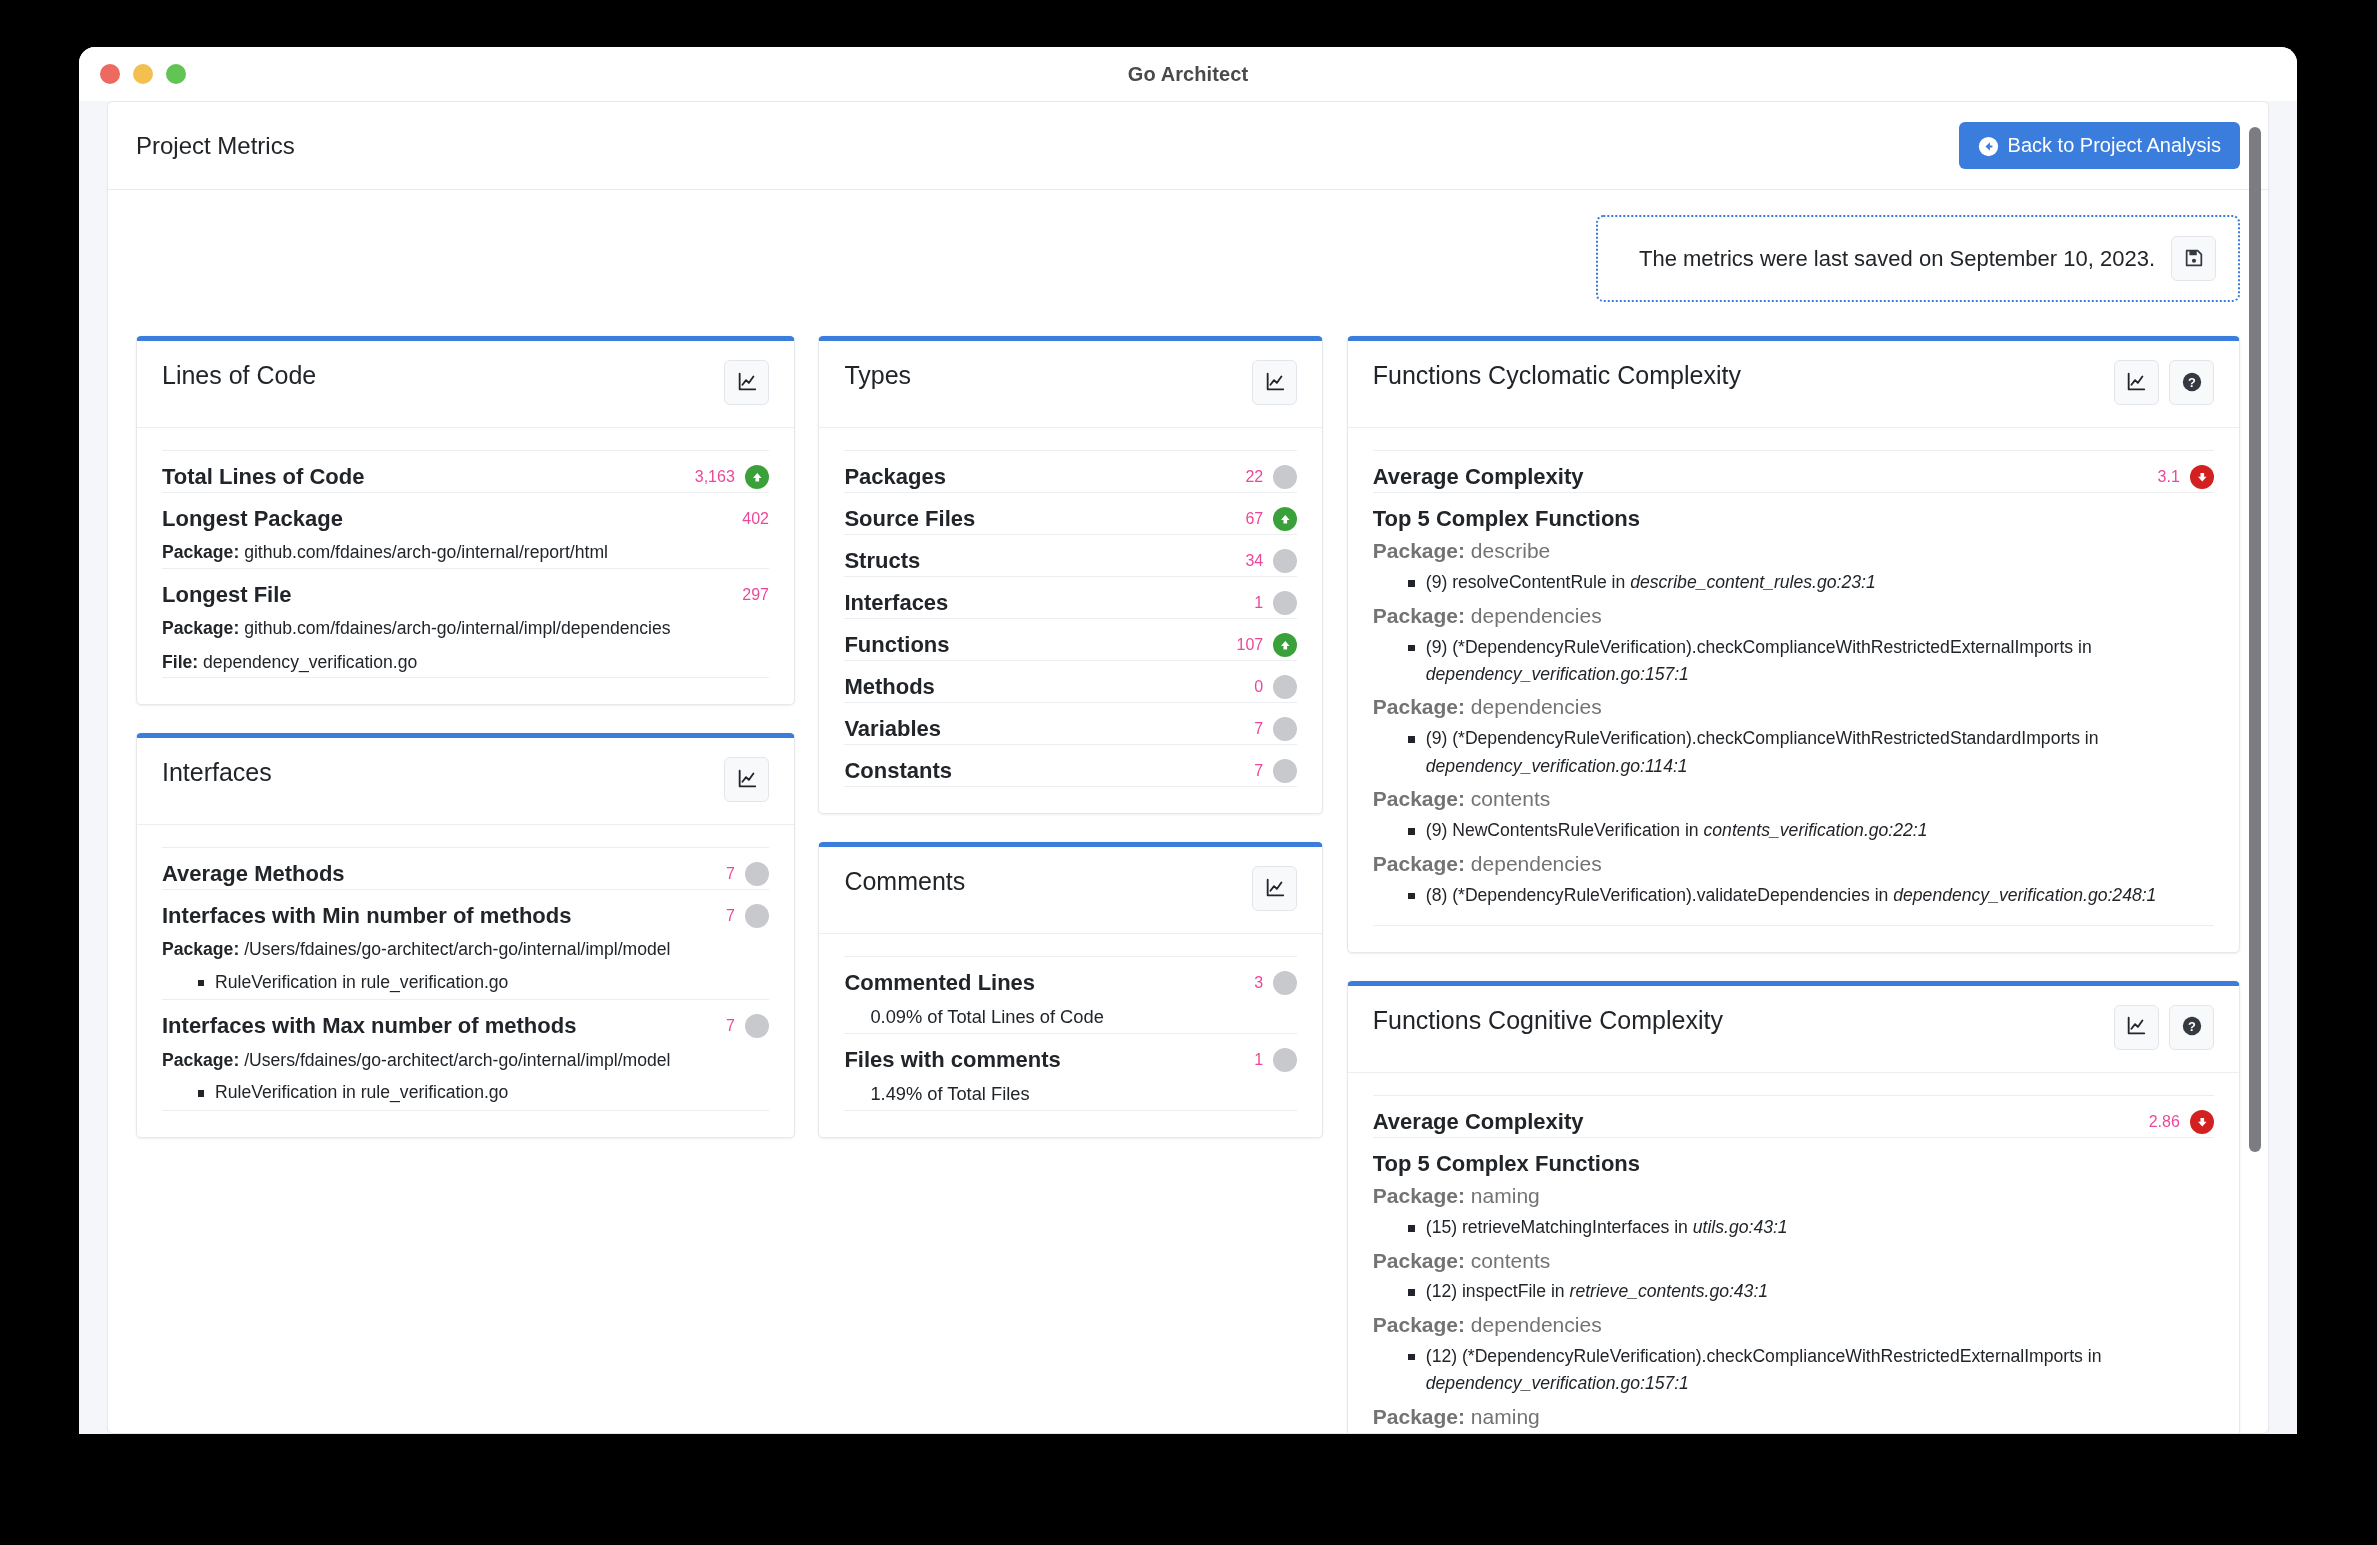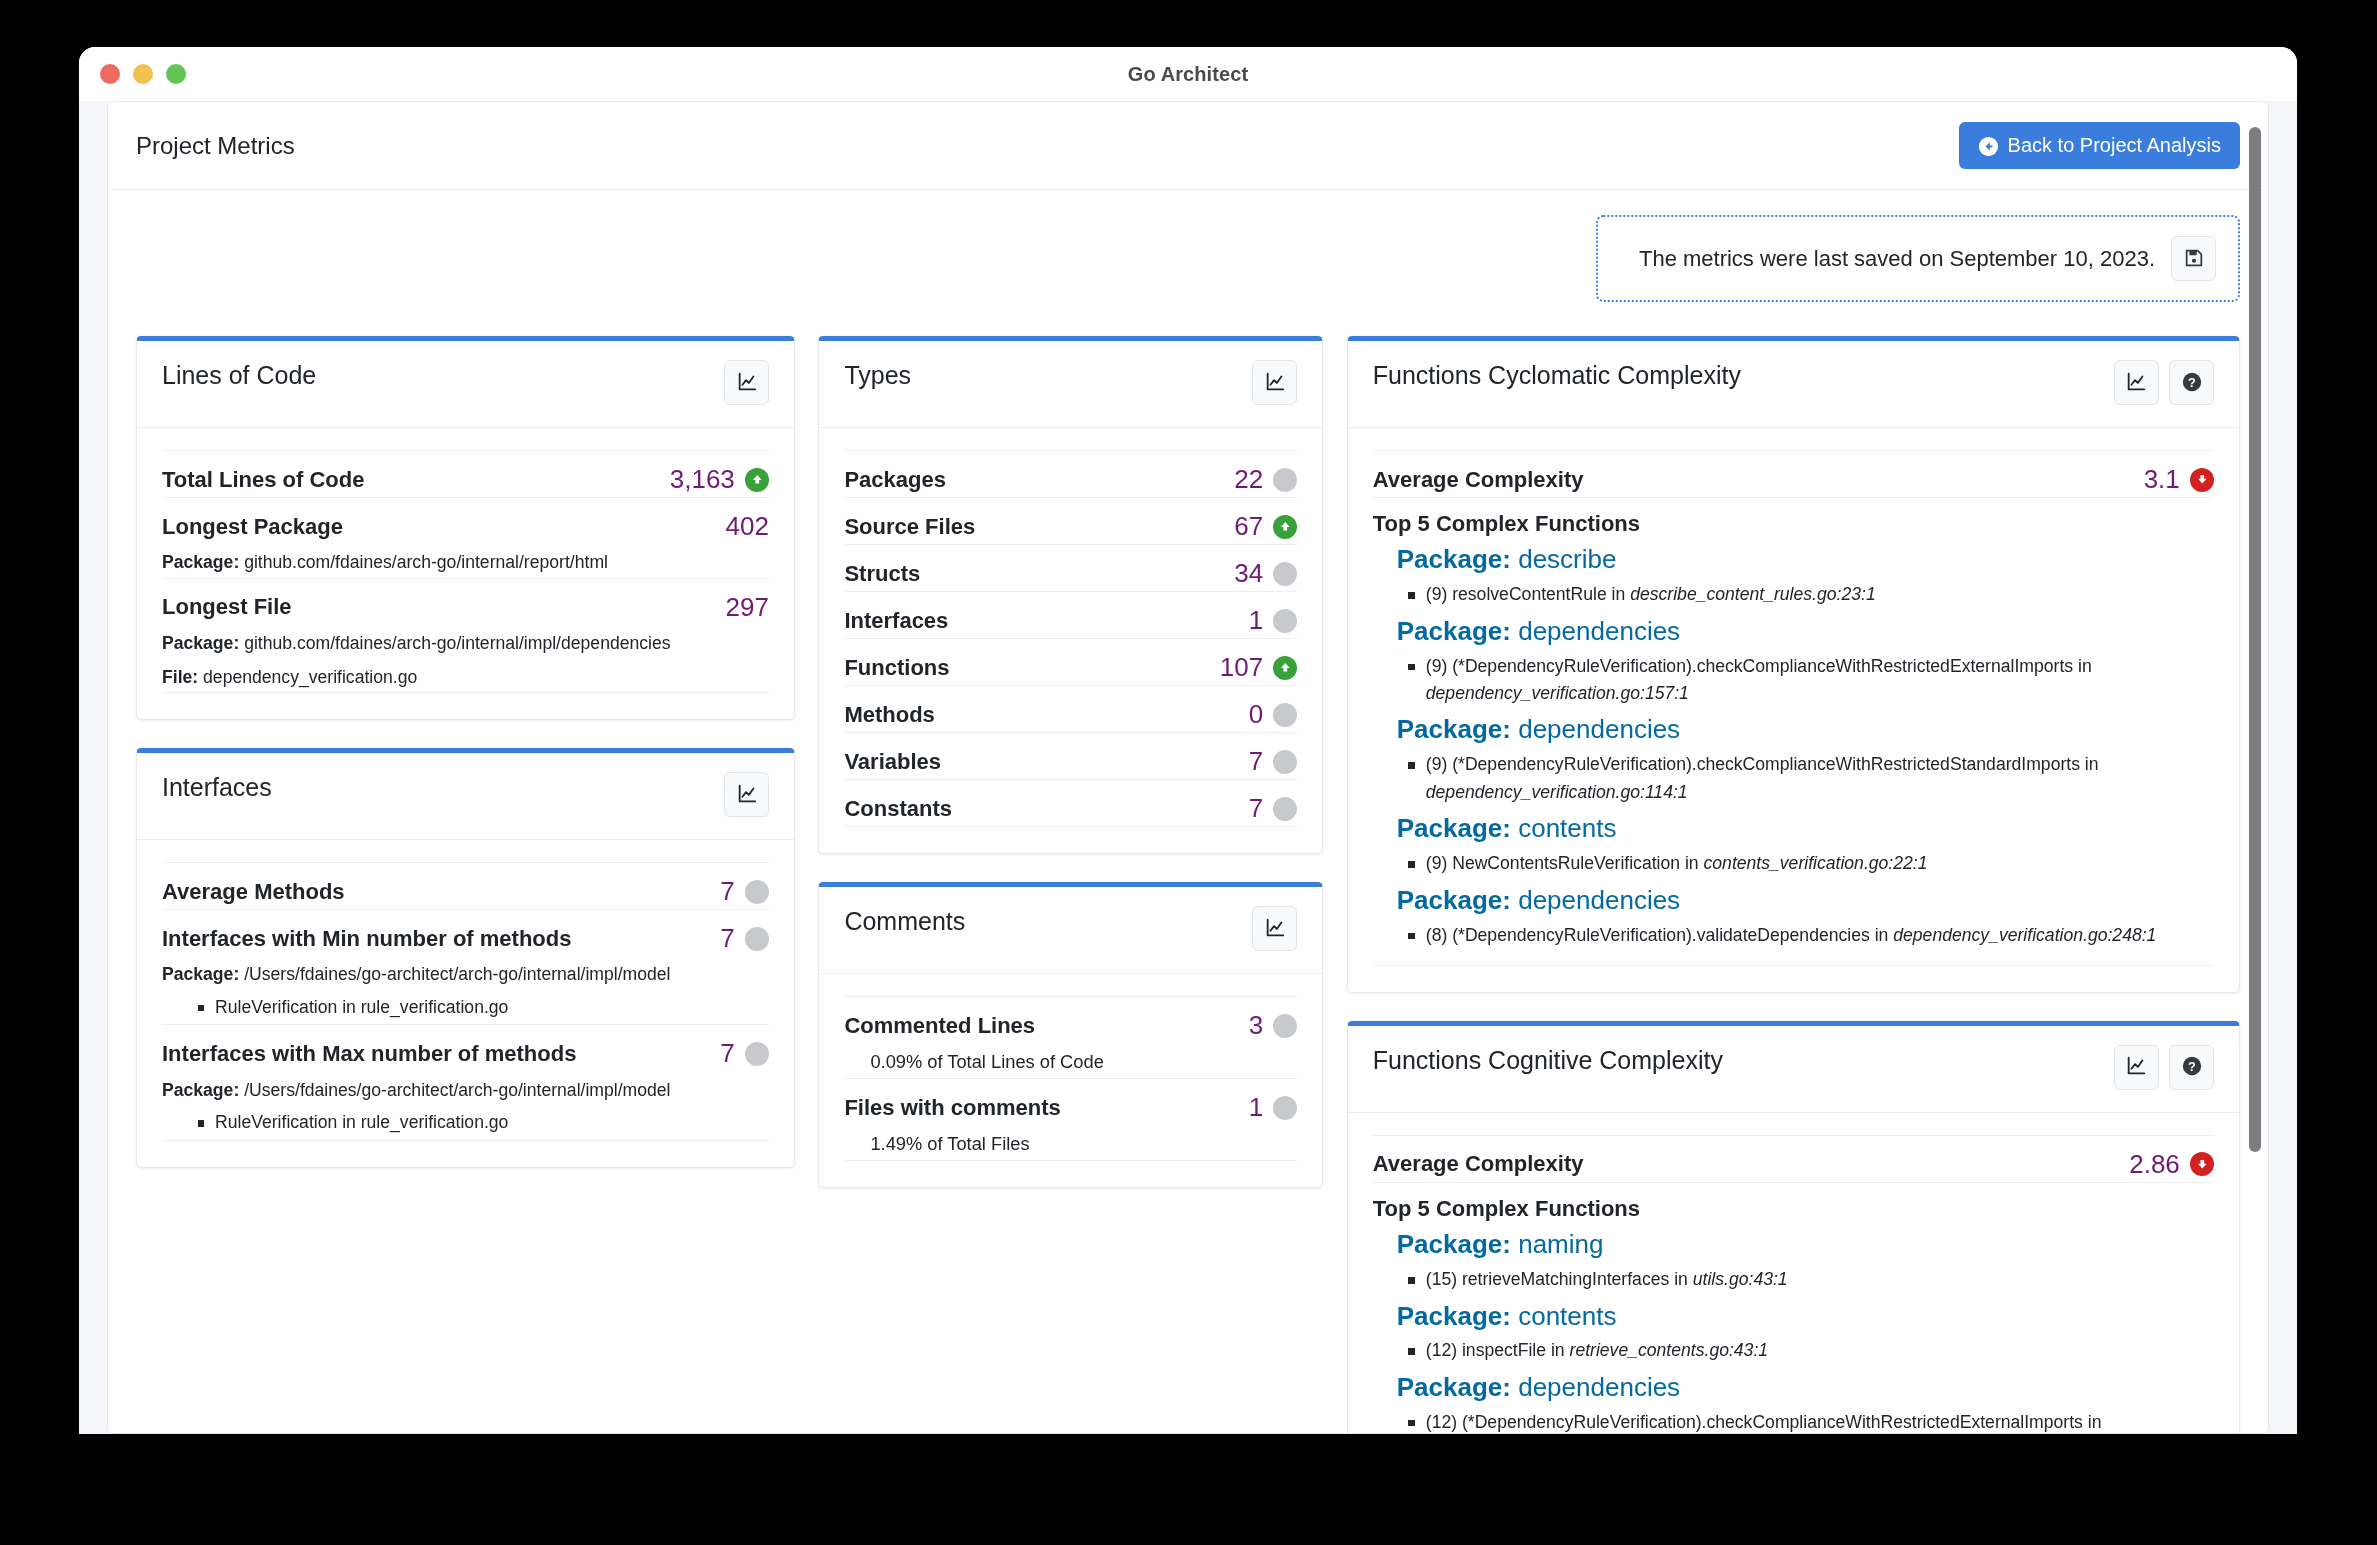--- a/index.html
+++ b/index.html
@@ -151,21 +151,21 @@
   .lg-item {
     border-bottom: 0.7px solid #eceef1;
     padding: 13px 0 2px 0;
   }
   .lg-row {
     display: flex; align-items: center; justify-content: space-between;
     gap: 13px;
   }
   .lg-label { font-size: 22px; font-weight: bold; color: #212529; }
   .lg-right { display: flex; align-items: center; gap: 10.2px; flex: none; }
-  .lg-value { font-size: 26px; color: #701a75; }
+  .lg-value { font-size: 16px; color: #ec4899; }
 
   .badge-circle {
     width: 24px; height: 24px; border-radius: 50%;
     display: inline-flex; align-items: center; justify-content: center;
     flex: none;
   }
   .badge-circle.up   { background: #3aa13a; }
   .badge-circle.down { background: #d32020; }
   .badge-circle.flat { background: #c7c9cc; }
   .badge-circle svg { width: 14.6px; height: 14.6px; }
@@ -185,21 +185,21 @@
     content: ""; position: absolute; left: 1.5px; top: 11px;
     width: 6.6px; height: 6.6px; background: #212529;
   }
   ul.bullets li i { font-style: italic; margin-top: 35px; }
 
   
   .section-title {
     font-size: 22px; font-weight: bold; color: #212529;
     margin: 13px 0 5.9px 0;
   }
-  .pkg-line { font-size: 26px; color: #0369a1; margin-top: 7.3px; margin-left: 24px; }
+  .pkg-line { font-size: 21px; color: #737373; margin-top: 7.3px; }
   .pkg-line b { font-weight: bold; }
   .cx-list { margin: 1.5px 0 2.9px 0; }
   .cx-list li { font-size: 17.6px; line-height: 1.6; }
   .cx-bottom-rule { border-top: 0.7px solid #eceef1; margin-top: 16px; }
 </style>
 </head>
 <body>
 
 <div class="window">
 

